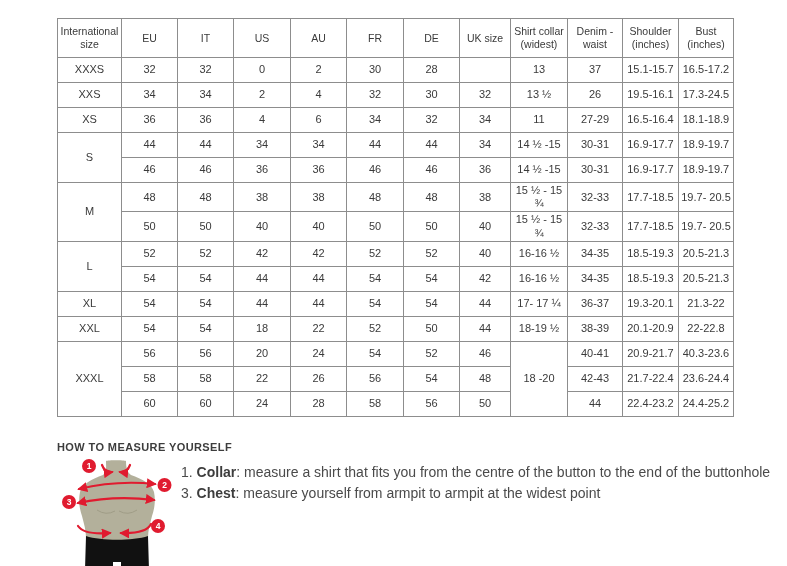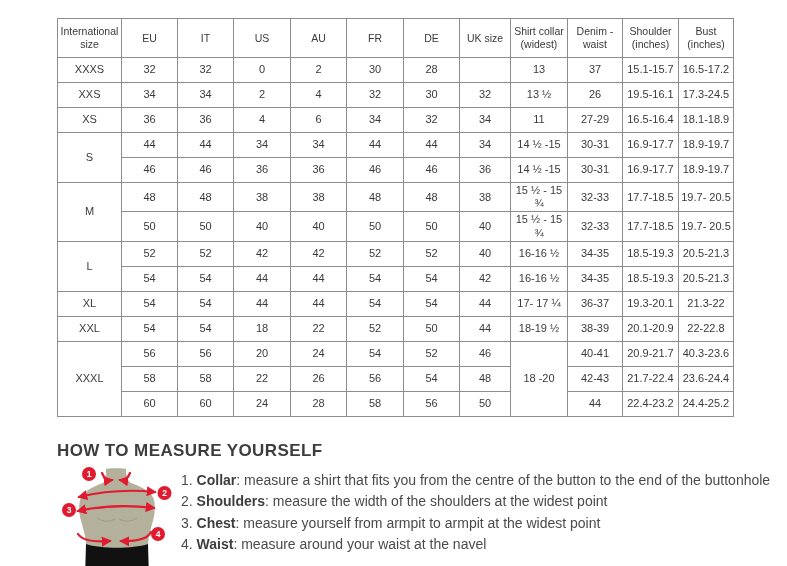--- a/index.html
+++ b/index.html
@@ -20,21 +20,21 @@
   table{border-collapse:collapse;width:676px;table-layout:fixed;}
   td{
     border:1px solid var(--table-border);
     text-align:center;vertical-align:middle;
     font-size:11px;color:var(--text);
     height:25px;padding:1px 2px;line-height:1.2;
   }
   thead td{height:39px;font-size:10.5px;}
   .measure{margin-top:24px;}
   .measure h2{
-    margin:0;font-size:17px;font-weight:bold;color:#3d3d3d;
+    margin:0;font-size:11px;font-weight:bold;color:#3d3d3d;
     letter-spacing:0.4px;
   }
   .measure-body{display:flex;align-items:flex-start;margin-top:5px;}
   .figure-wrap{flex:none;width:112px;margin-left:4px;}
   ol.steps{
     list-style:none;margin:4px 0 0 0;padding:0 0 0 8px;
   }
   ol.steps li{font-size:14px;line-height:21.5px;color:#4a4a4a;white-space:nowrap;}
   ol.steps li b{color:#3d3d3d;}
   svg text.badge-num{
@@ -330,20 +330,18 @@
             <text class="badge-num" x="8" y="47">3</text>
           </g>
           <g>
             <circle cx="97" cy="68" r="7" fill="var(--accent-red)"></circle>
             <text class="badge-num" x="97" y="71">4</text>
           </g>
         </svg>
       </div>
       <ol class="steps">
           <li><span>1. </span><b>Collar</b><span>: measure a shirt that fits you from the centre of the button to the end of the buttonhole</span></li>
-          <li><span>2. </span><b>Shoulders</b><span>: measure the width of the shoulders at the widest point</span></li>
           <li><span>3. </span><b>Chest</b><span>: measure yourself from armpit to armpit at the widest point</span></li>
-          <li><span>4. </span><b>Waist</b><span>: measure around your waist at the navel</span></li>
         </ol>
     </div>
   </div>
 
 </div>
 
 </body></html>

